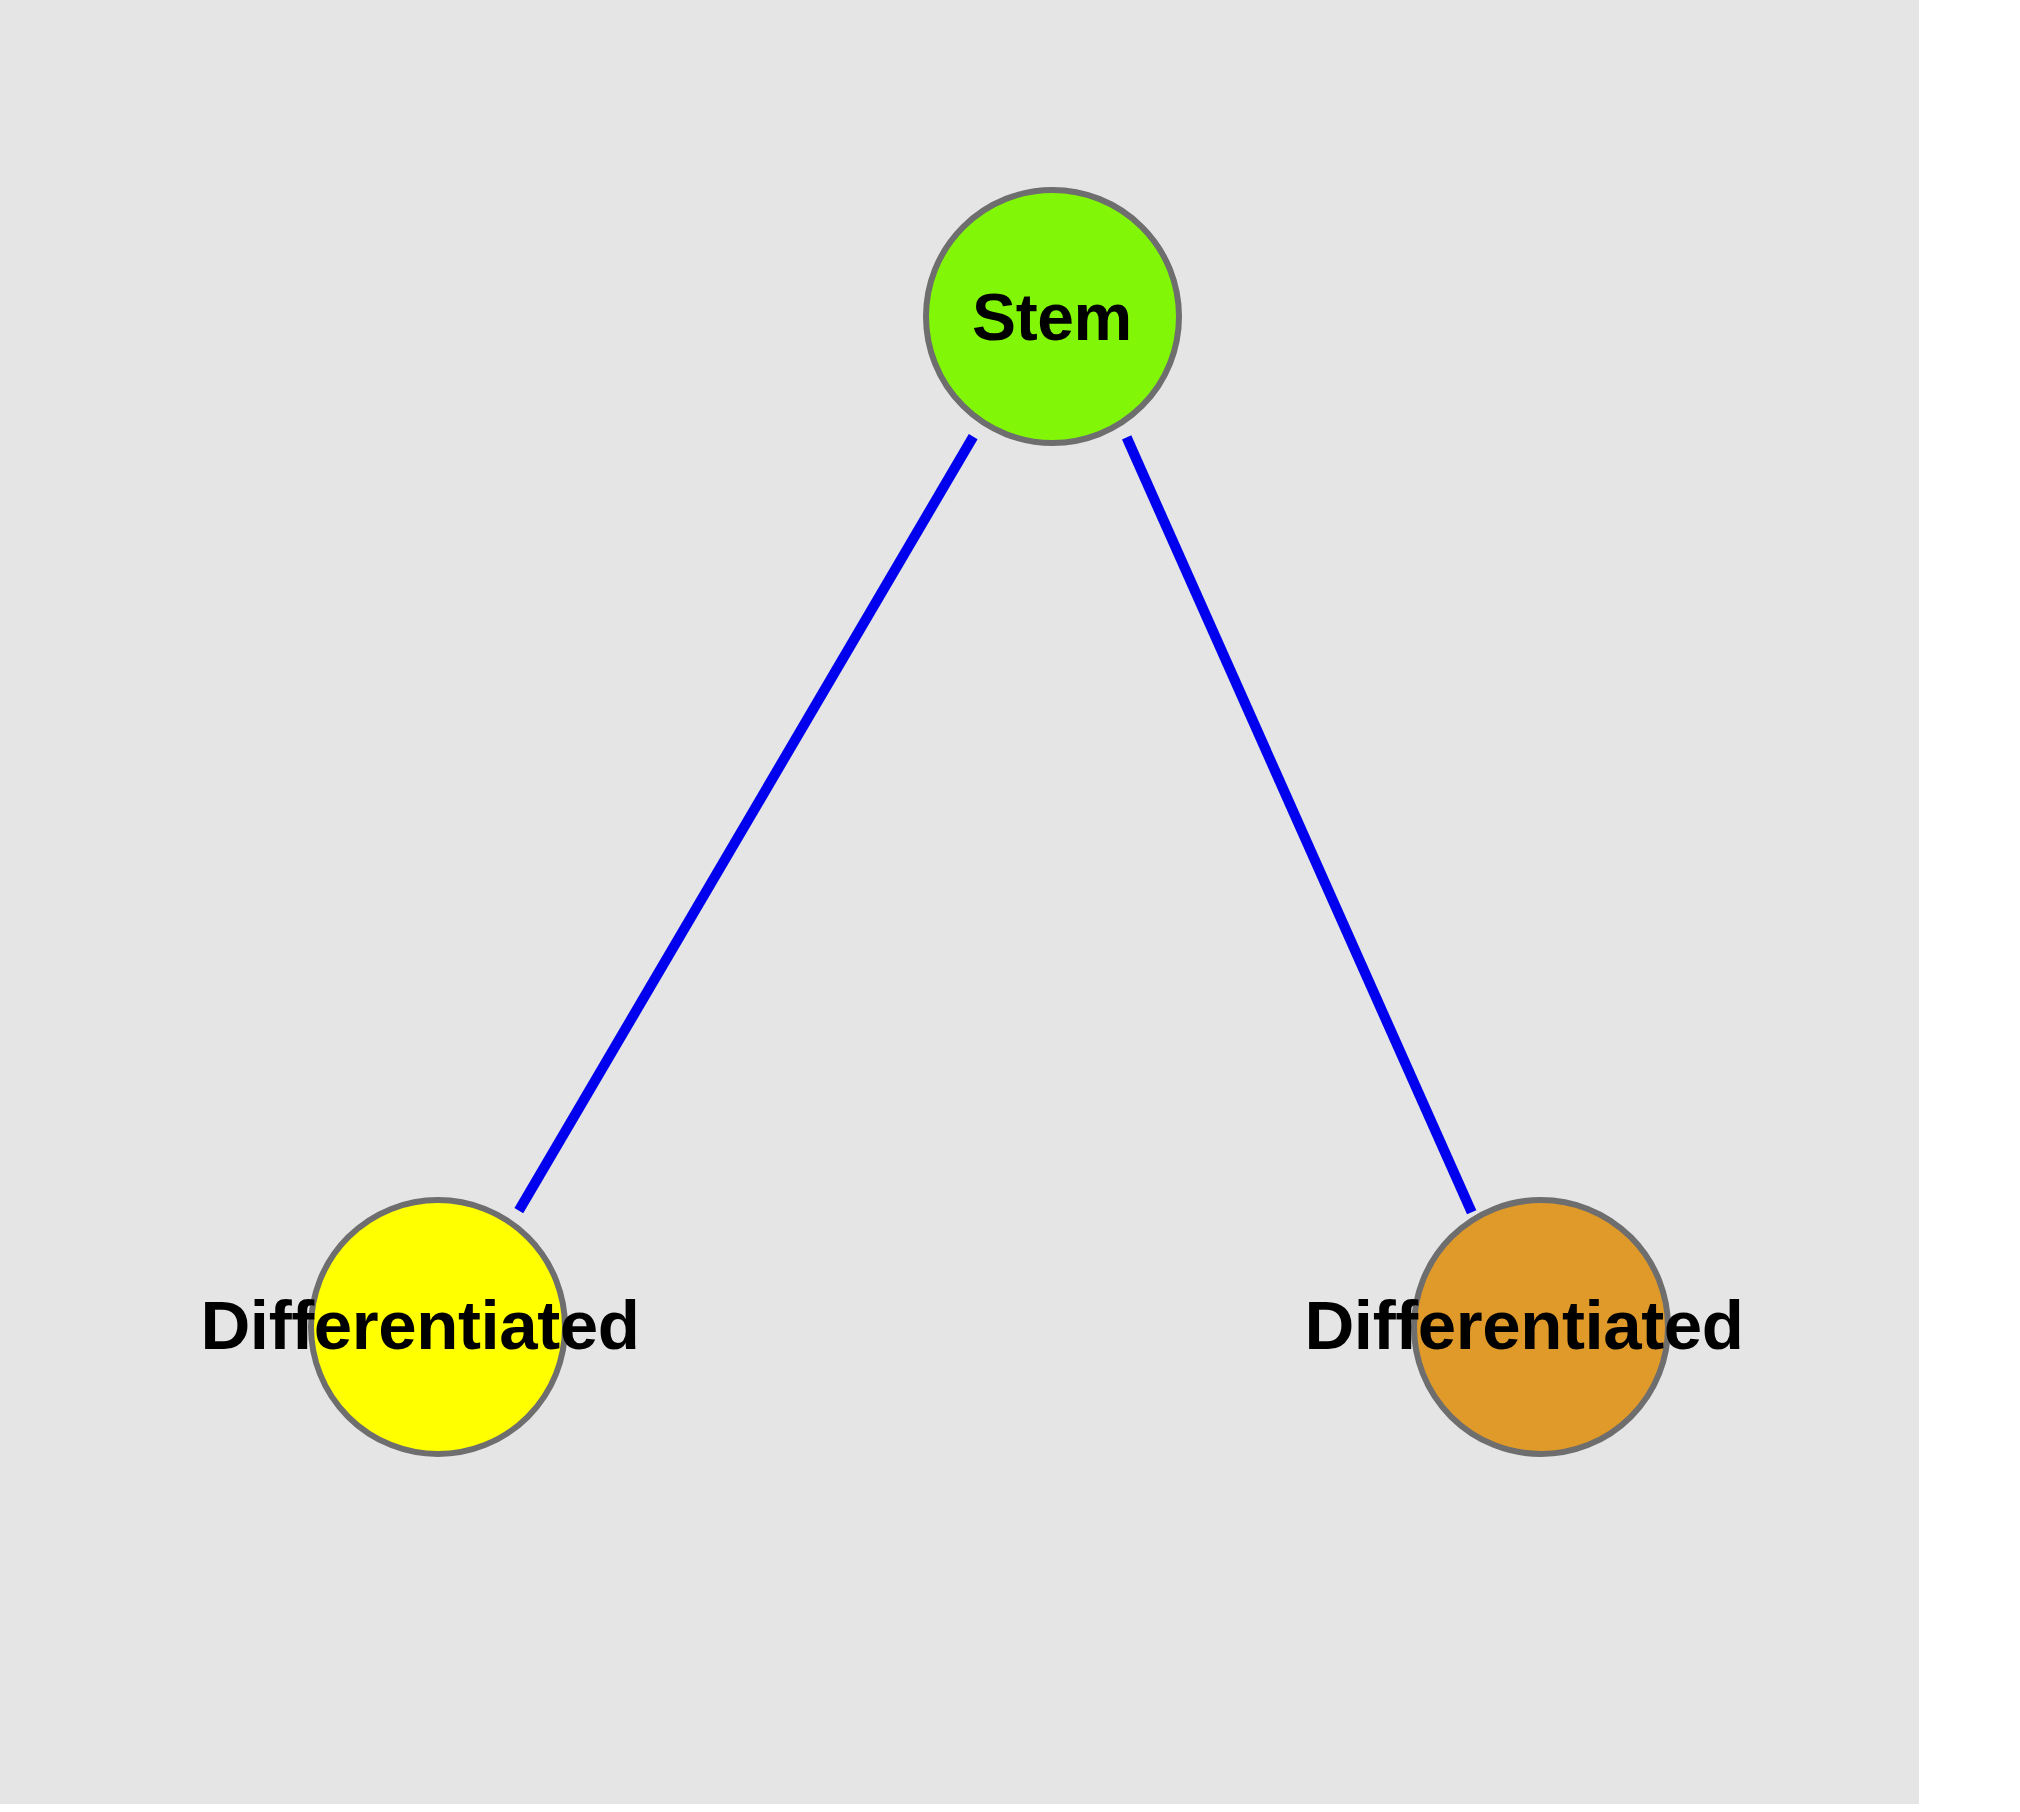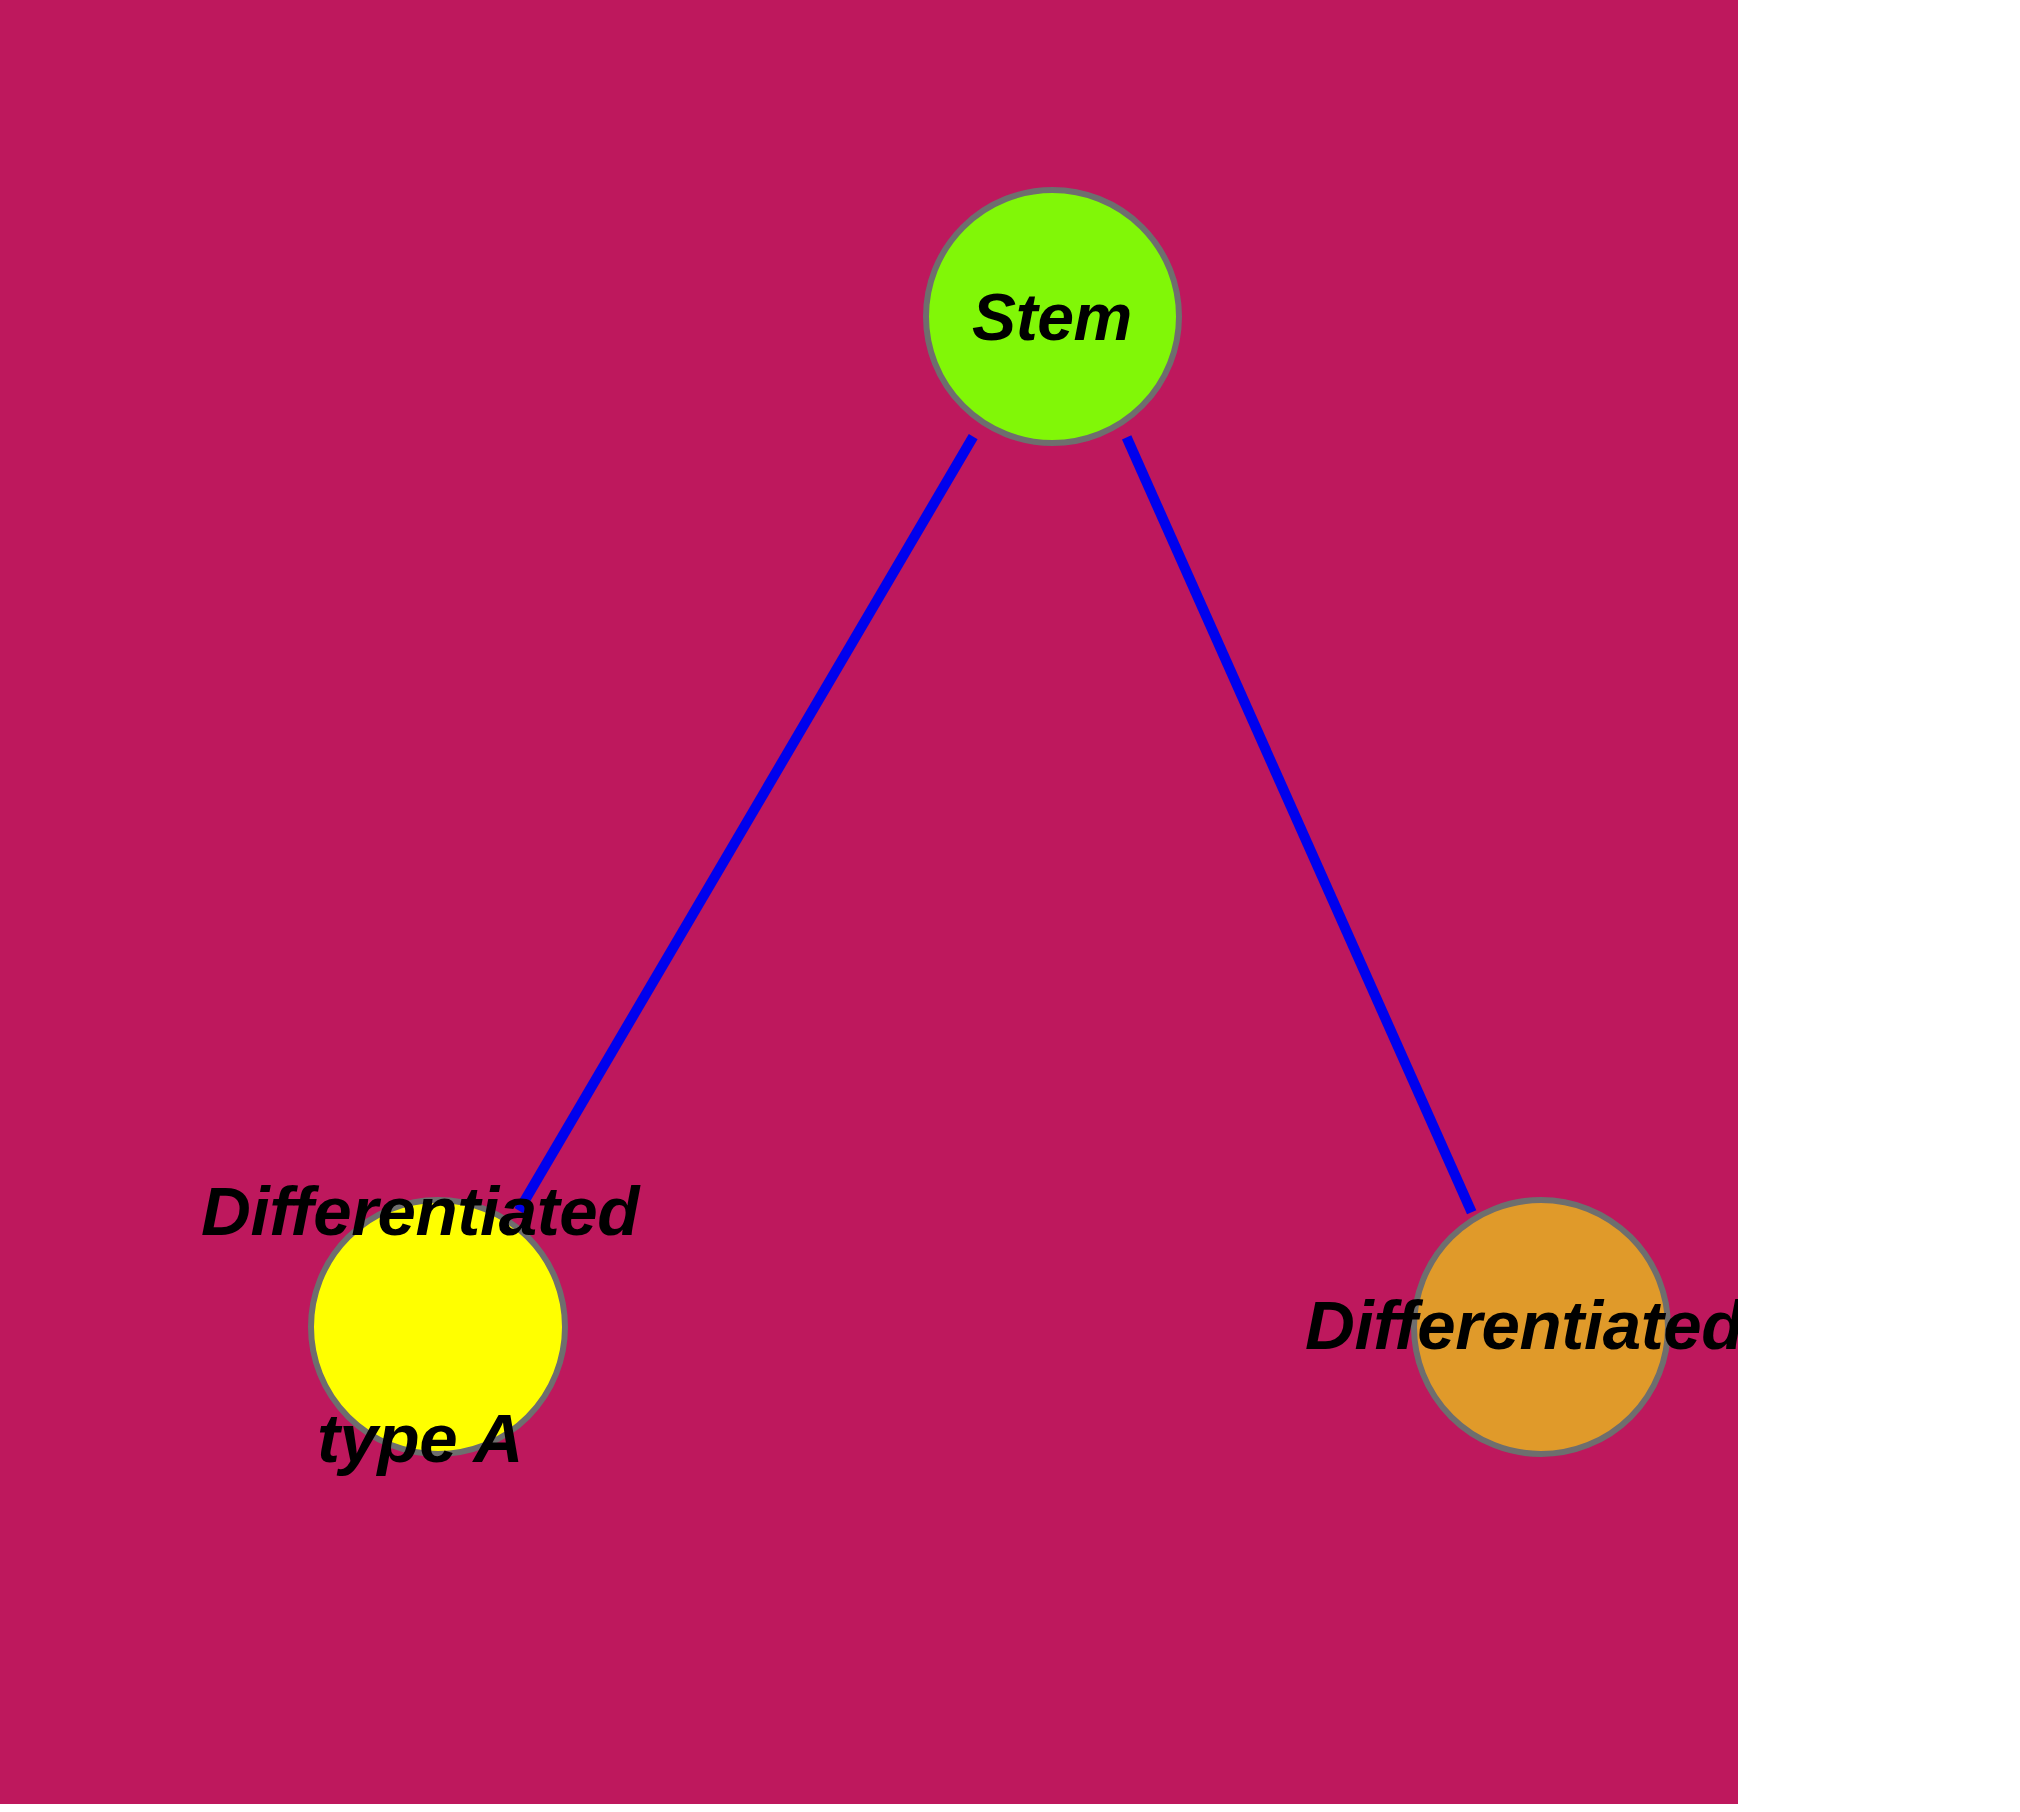--- a/index.html
+++ b/index.html
@@ -8,25 +8,24 @@
     background: #ffffff;
   }
   body {
     width: 2021px;
     height: 1812px;
     overflow: hidden;
     font-family: "Liberation Sans", sans-serif;
   }
   #graph-canvas {
     position: relative;
-    width: 1738px;
+    width: 1919px;
     height: 1804px;
-    background: #be185d;
+    background: #e5e5e5;
     overflow: hidden;
-    font-style: italic;
   }
   #edge-layer {
     position: absolute;
     left: 0;
     top: 0;
     width: 2021px;
     height: 1804px;
   }
   .node {
     position: absolute;
@@ -103,21 +102,20 @@
   </svg>
 
   <div class="node" id="node-stem"></div>
   <div class="node" id="node-type-a"></div>
   <div class="node" id="node-type-b"></div>
 
   <div class="node-label" id="label-stem">Stem</div>
 
   <div class="node-label" id="label-type-a">
     <div>Differentiated</div>
-    <div>type A</div>
   </div>
 
   <div class="node-label" id="label-type-b">
     <div>Differentiated</div>
   </div>
 
 </div>
 <div id="bottom-strip"></div>
 
 

